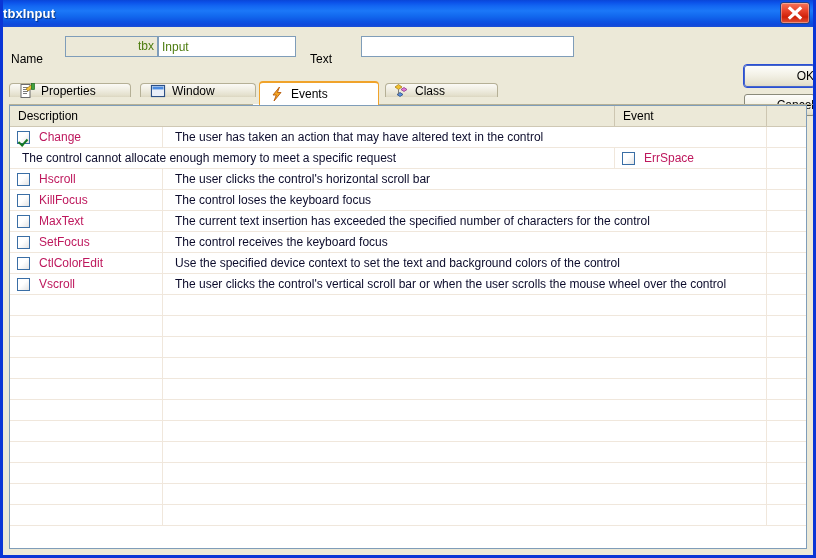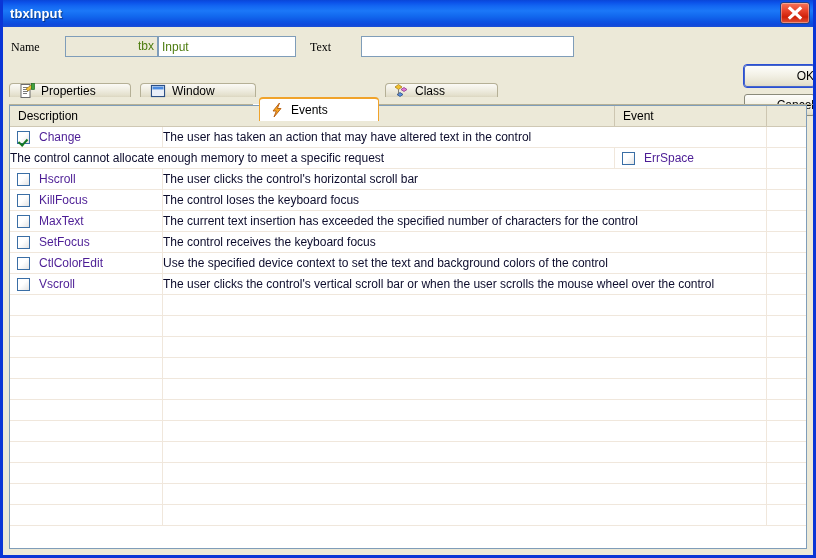--- a/index.html
+++ b/index.html
@@ -32,21 +32,20 @@
       #0a46d8 0%, #0b50e8 8%, #1366f2 22%, #1b78f8 40%,
       #1268ee 60%, #0d53e2 80%, #0f49dc 92%, #1a4fd4 100%);
     display: flex;
     align-items: center;
     box-sizing: border-box;
   }
   .title-text {
     color: #ffffff;
     font-size: 13px;
     font-weight: bold;
-    padding-left: 7px;
     letter-spacing: 0.1px;
     text-shadow: 1px 1px 1px rgba(0,0,0,0.45);
     white-space: nowrap;
   }
   .close-btn {
     position: absolute;
     right: 3px;
     top: 2px;
     width: 30px;
     height: 22px;
@@ -63,22 +62,21 @@
   .form-row {
     position: absolute;
     left: 0; right: 0;
     top: 27px;
     height: 49px;
   }
   .lbl {
     position: absolute;
     font-size: 12px;
     color: #000000;
-    top: 13px;
-    font-family: Liberation Serif, serif;
+    top: 25px;
   }
   .lbl-name { left: 8px; }
   .lbl-text { left: 307px; }
 
   .field {
     position: absolute;
     box-sizing: border-box;
     border: 1px solid #7f9db9;
     font-size: 12px;
     color: #4d7c0f;
@@ -147,21 +145,21 @@
     border-radius: 4px 4px 0 0;
     display: flex;
     align-items: center;
     padding: 0 9px;
     font-size: 12px;
     color: #000;
     cursor: pointer;
     white-space: nowrap;
   }
   .tab.active {
-    top: 16px;
+    top: 0;
     height: 24px;
     background: #ffffff;
     border: 1px solid #f0a32b;
     border-top: 2px solid #f0a32b;
     border-bottom: none;
     z-index: 5;
   }
   .tab .ticon {
     width: 16px; height: 16px;
     margin-right: 6px;
@@ -236,42 +234,42 @@
     line-height: 20px;
     overflow: hidden;
     white-space: nowrap;
   }
   .grow .gc + .gc { border-left: 1px solid #f0e7dc; }
   .gc-event {
     width: 152px; flex: none;
     display: flex; align-items: center;
     padding-left: 7px;
   }
-  .gc-desc { flex: 1 1 auto; padding-left: 0; }
+  .gc-desc { flex: 1 1 auto; padding-left: 12px; }
   .gc-extra { width: 40px; flex: none; }
 
   .cbox {
     width: 13px; height: 13px;
     flex: none;
     box-sizing: border-box;
     border: 1px solid #3a6ea5;
     background: linear-gradient(135deg, #ffffff 0%, #ffffff 45%, #e3e3e3 100%);
     margin-right: 9px;
     position: relative;
   }
   .cbox.checked::after {
     content: "";
     position: absolute;
     left: 2px; top: 5px;
     width: 4px; height: 7px;
     border: solid #157a22;
     border-width: 0 2px 2px 0;
     transform: rotate(42deg);
   }
-  .ev-name { color: #4c1d95; }
+  .ev-name { color: #be185d; }
 </style>
 </head>
 <body>
 
 <div class="window">
 
   <div class="titlebar">
     <div class="title-text">tbxInput</div>
     <div class="close-btn">
       <svg width="28" height="20" viewBox="0 0 28 20">

